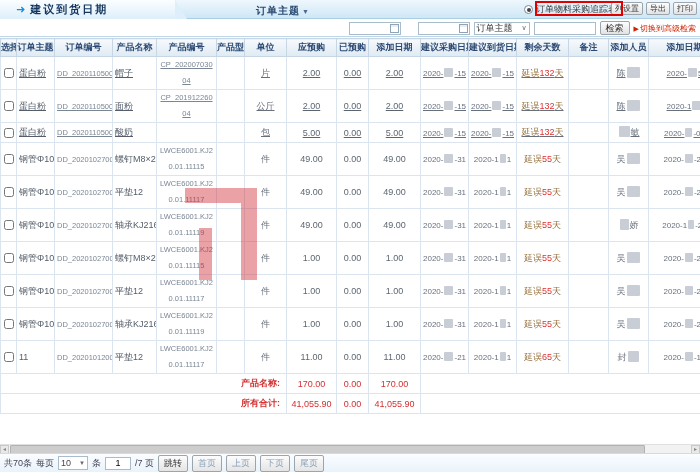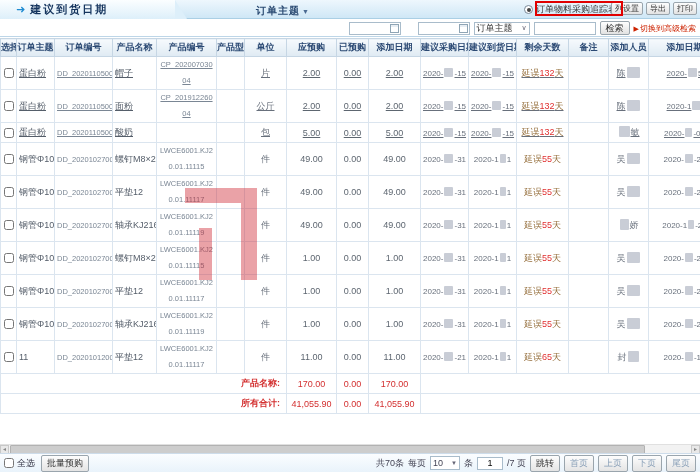--- a/index.html
+++ b/index.html
@@ -452,27 +452,20 @@
       </div>
   </div>
 
   <div class="hscroll">
     <span class="hs-arrow" style="left:0">◄</span>
     <span class="hs-thumb"></span>
     <span class="hs-arrow" style="right:0">►</span>
   </div>
 
   <div class="bottombar">
-    <div class="bb-left">
-      <label style="display:flex;align-items:center;gap:3px;">
-        <input type="checkbox" style="">
-        <span>全选</span>
-      </label>
-      <button class="bb-btn">批量预购</button>
-    </div>
     <div class="bb-right">
       <span>共70条</span>
       <span>每页</span>
       <span class="pp-select">
         <span>10</span>
         <span class="car">▼</span>
       </span>
       <span>条</span>
       <input class="pg-input" value="1" style="">
       <span>/7 页</span>

